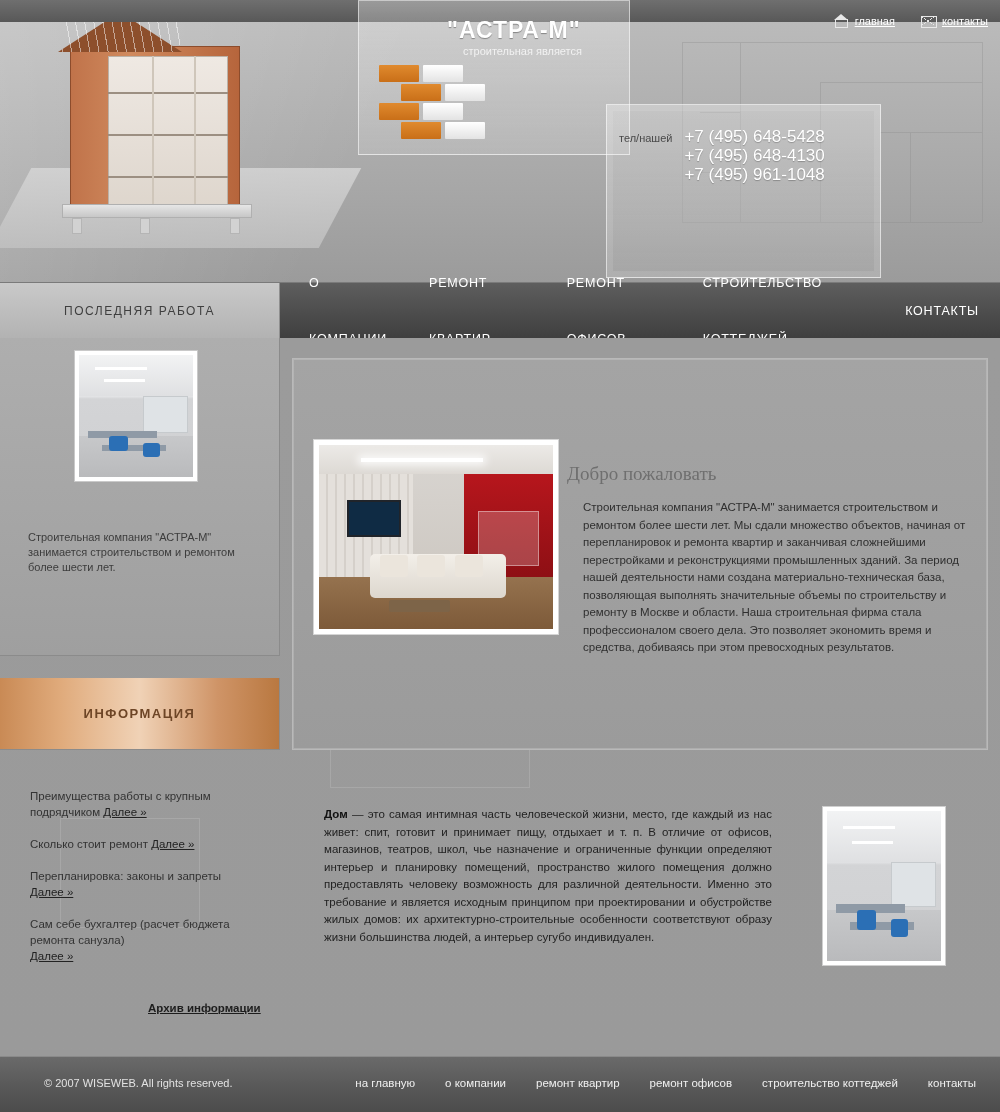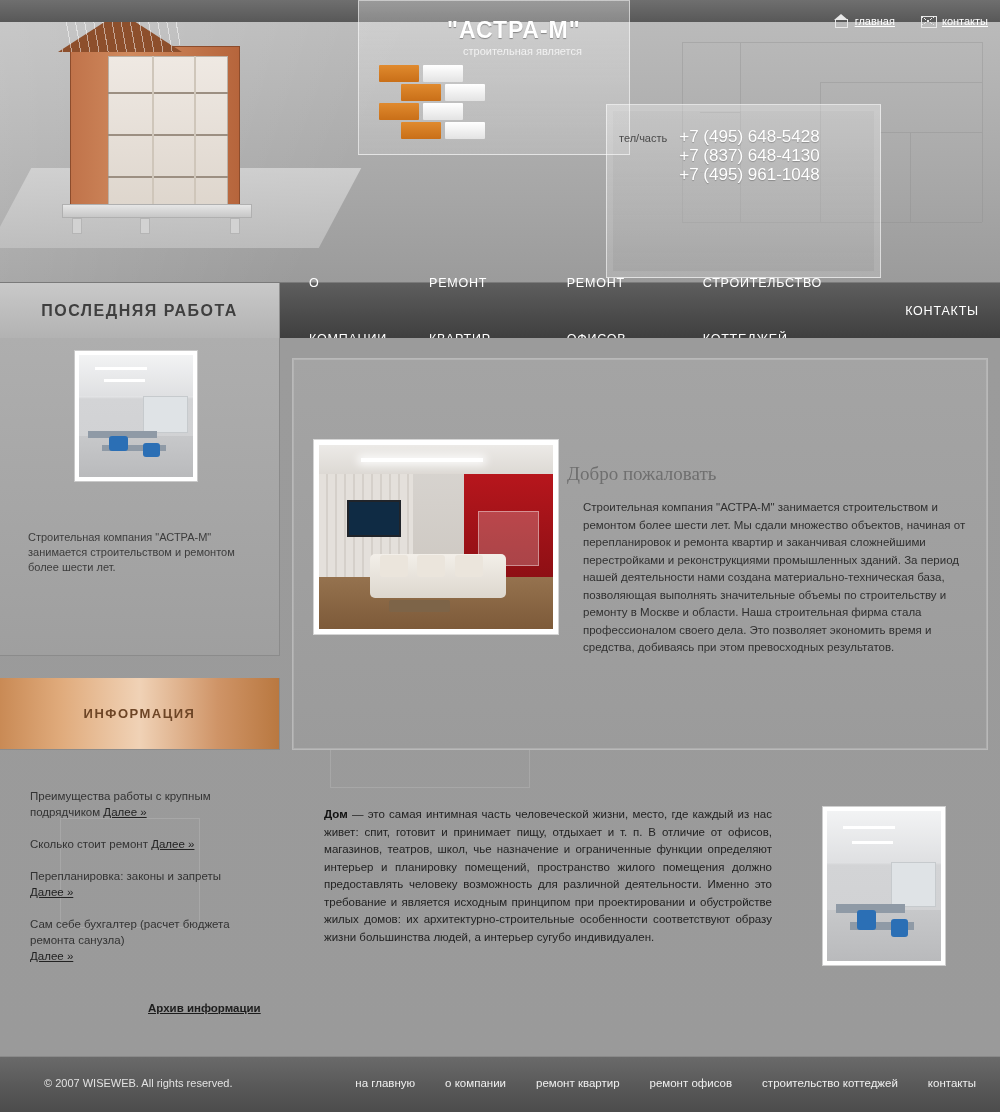--- a/index.html
+++ b/index.html
@@ -141,21 +141,21 @@
     position: absolute; left: 0; top: 282px; width: 1000px; height: 56px;
     background: linear-gradient(180deg,#5e5e5e 0%, #4e4e4e 50%, #3f3f3f 100%);
     border-top: 1px solid #7a7a7a;
   }
   .lastwork-tab {
     position: absolute; left: 0; top: 0; width: 280px; height: 56px;
     background: linear-gradient(180deg,#c9c9c9 0%, #b2b2b2 100%);
     border-right: 1px solid #8f8f8f;
     display: flex; align-items: center; justify-content: center;
   }
-  .lastwork-tab span { font-size: 16px; color: #3f3f3f; letter-spacing: 1.5px; font-weight: bold; }
+  .lastwork-tab span { font-size: 12px; color: #3f3f3f; letter-spacing: 1.5px; font-weight: normal; }
   .mainmenu {
     position: absolute; left: 288px; top: 0; height: 56px;
     display: flex; align-items: center; gap: 0;
   }
   .mainmenu a {
     color: #ffffff; text-decoration: none; font-size: 12.5px; letter-spacing: .8px;
     padding: 0 21px; line-height: 56px;
   }
   .mainmenu a.active { color: #ffffff; }
   .submenu {
@@ -353,24 +353,24 @@
         <div class="brick o" style="left:0px;  top:38px;"></div>
         <div class="brick w" style="left:44px; top:38px;"></div>
         <div class="brick o" style="left:22px; top:57px;"></div>
         <div class="brick w" style="left:66px; top:57px;"></div>
       </div>
     </div>
 
     <div class="contact-panel">
       <div class="contact-inner">
         <div class="phone-row">
-          <div class="phone-label">тел/часть</div>
+          <div class="phone-label">тел/нашей</div>
           <div class="phones">
             <div>+7 (495) 648-5428</div>
-            <div>+7 (837) 648-4130</div>
+            <div>+7 (495) 648-4130</div>
             <div>+7 (495) 961-1048</div>
           </div>
         </div>
       </div>
     </div>
   </div>
 
   <div class="navbar">
     <div class="lastwork-tab">
       <span>ПОСЛЕДНЯЯ РАБОТА</span>

